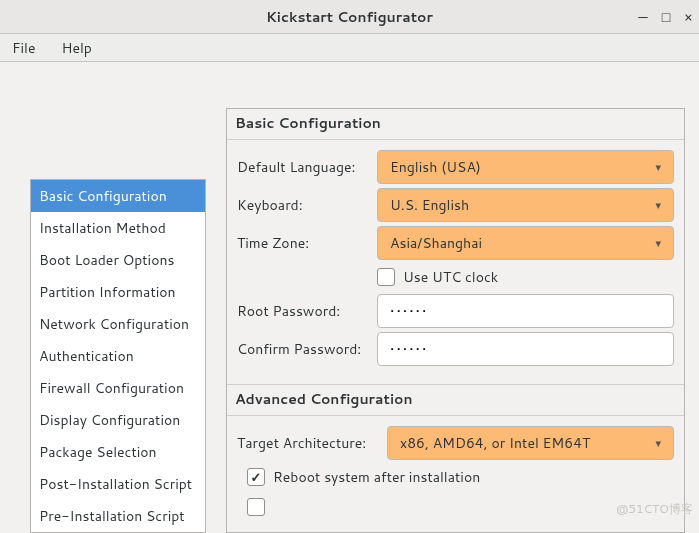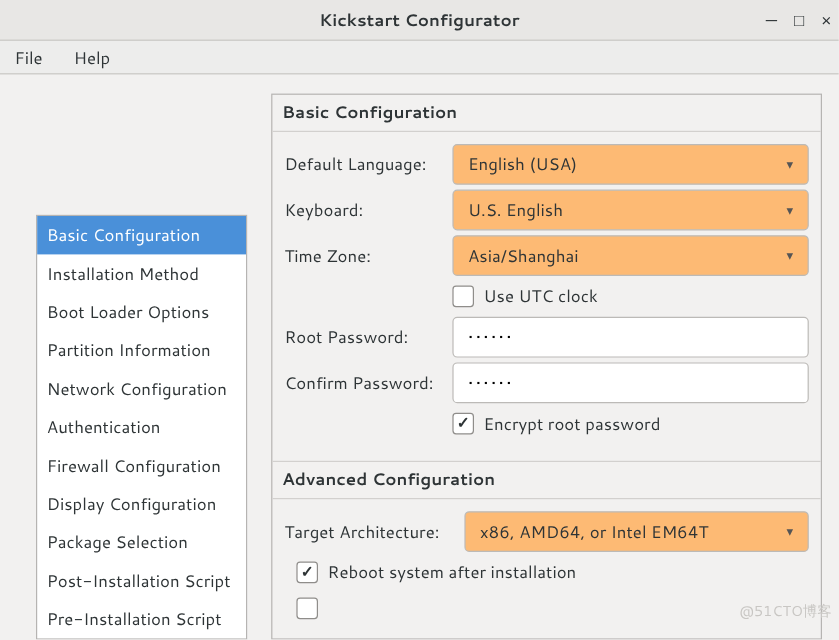--- a/index.html
+++ b/index.html
@@ -105,24 +105,20 @@
         </div>
       </div>
 
       <div class="form-row">
         <div class="form-label">Confirm Password:</div>
         <div class="form-control">
           <input class="textinput" type="text" readonly="" value="••••••" style="">
         </div>
       </div>
 
-      <div class="checkbox-row inset">
-        <span class="checkbox checked"></span>
-        <span>Encrypt root password</span>
-      </div>
 
     </div>
 
     <div class="divider"></div>
 
     <div class="section-title">Advanced Configuration</div>
 
     <div class="form">
 
       <div class="form-row">

